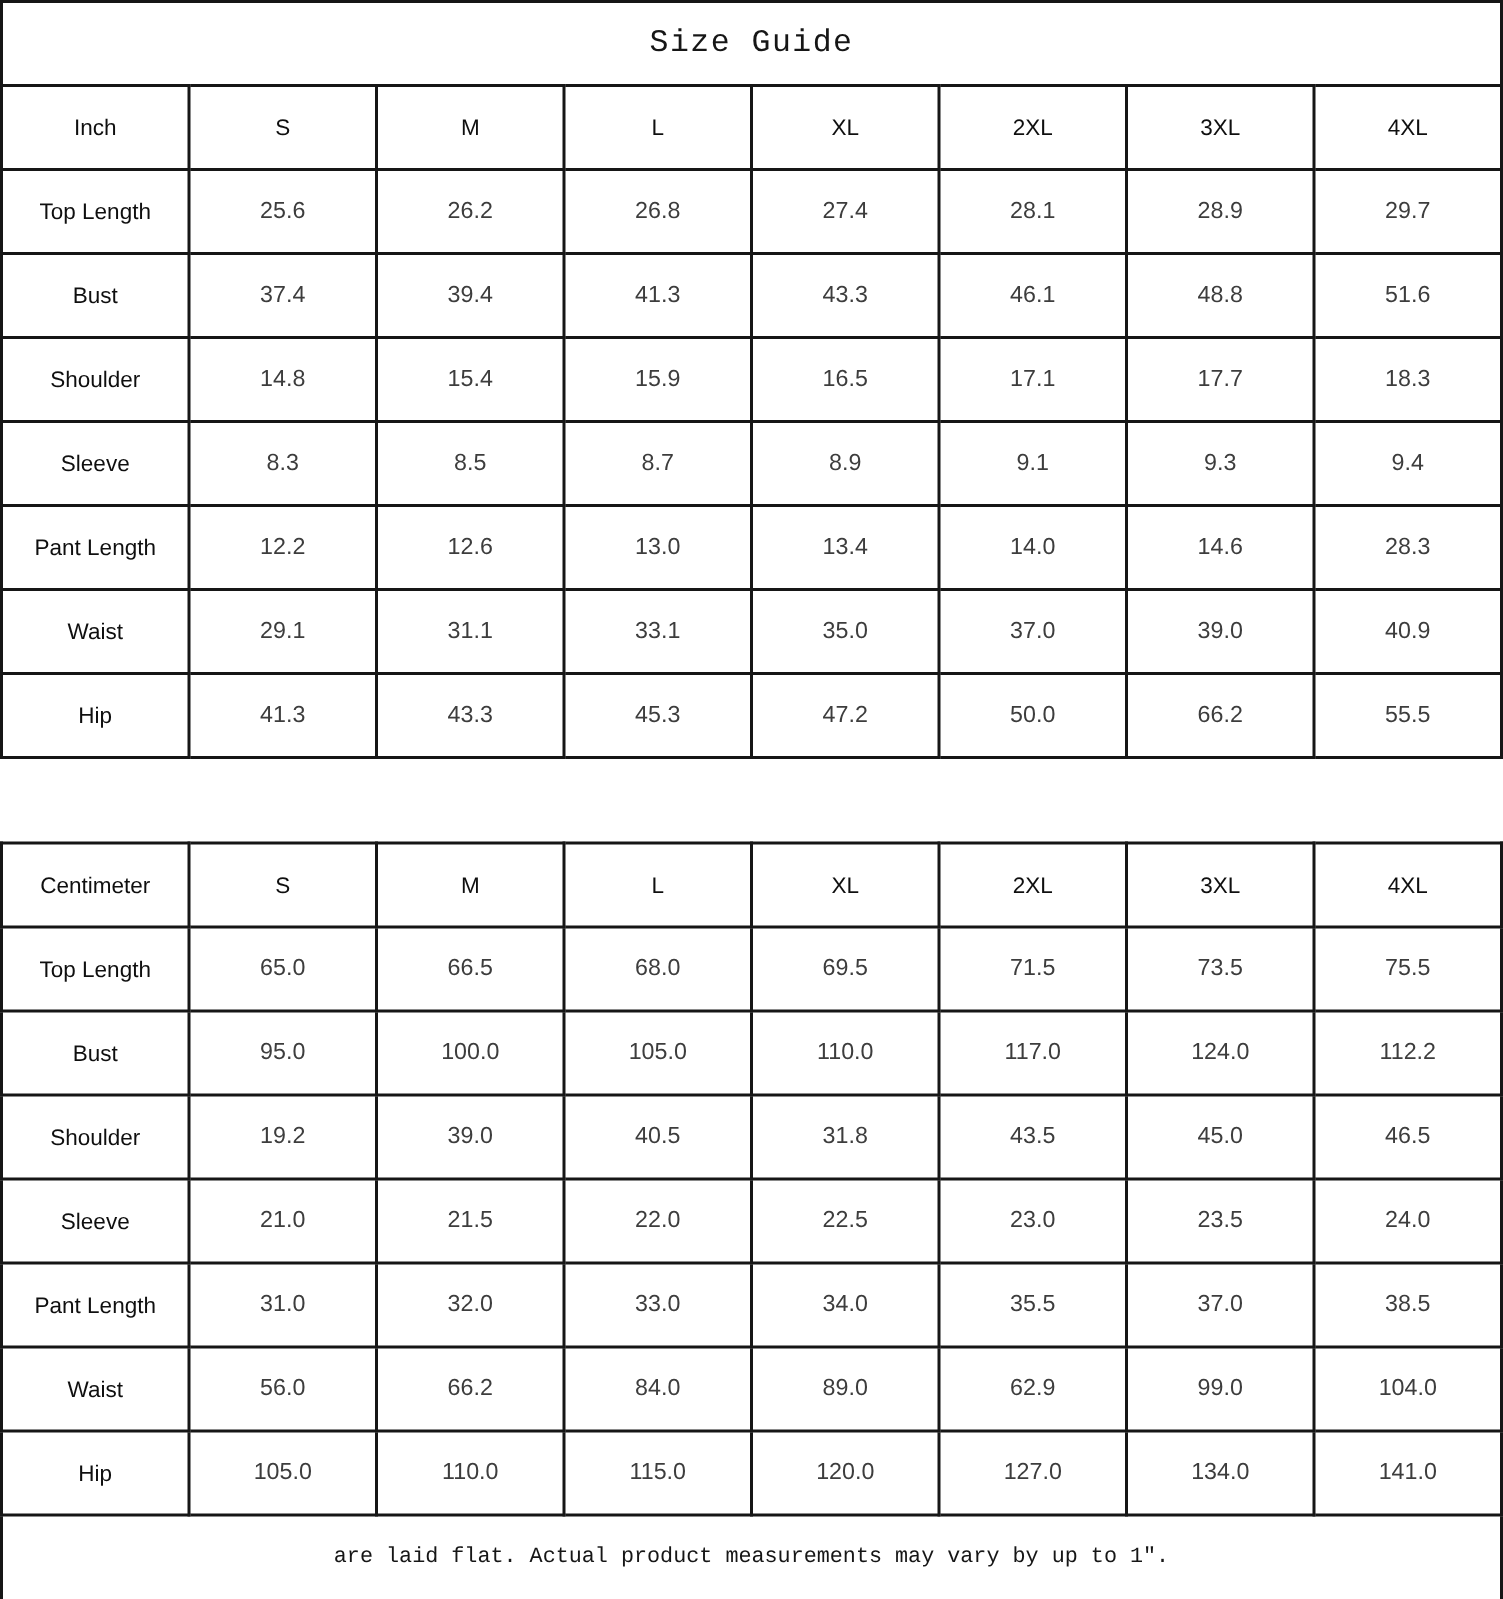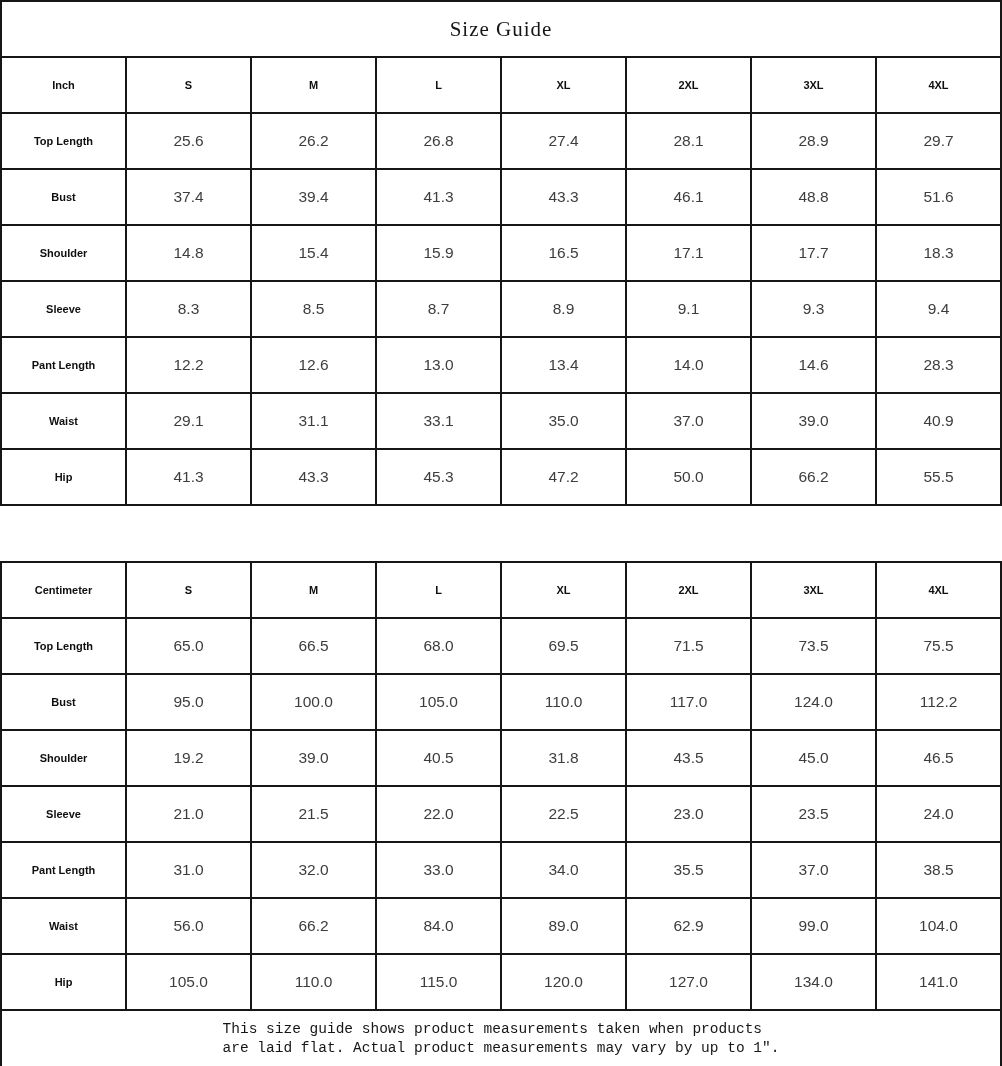--- a/index.html
+++ b/index.html
@@ -20,43 +20,43 @@
   .title-box {
     width: 1002px;
     height: 56px;
     border: 2px solid #161616;
     border-bottom: none;
     display: flex;
     align-items: center;
     justify-content: center;
   }
   .title-box h1 {
-    font-family: Liberation Serif, serif;
+    font-family: Liberation Mono, monospace;
     font-size: 21px;
     font-weight: 500;
     letter-spacing: 1px;
     color: #161616;
   }
   
   table.size-table {
     width: 1002px;
     border-collapse: collapse;
     table-layout: fixed;
   }
   table.size-table th,
   table.size-table td {
     border: 2px solid #161616;
     height: 56px;
     text-align: center;
     vertical-align: middle;
     padding: 0 4px;
   }
   table.size-table th {
-    font-size: 11px;
-    font-weight: bold;
+    font-size: 15px;
+    font-weight: normal;
     color: #0f0f0f;
   }
   table.size-table td {
     font-size: 15.5px;
     font-weight: normal;
     color: #3d3d3d;
   }
   .table-gap {
     height: 55px;
     background: #ffffff;
@@ -262,18 +262,17 @@
           <td>120.0</td>
           <td>127.0</td>
           <td>134.0</td>
           <td>141.0</td>
         </tr>
       </tbody>
   </table>
 
   <div class="footer-box">
     <div class="footer-note">
-      <div>This size guide shows product measurements taken when products</div>
       <div>are laid flat. Actual product measurements may vary by up to 1″.</div>
     </div>
   </div>
 
 </div>
 
 </body></html>

